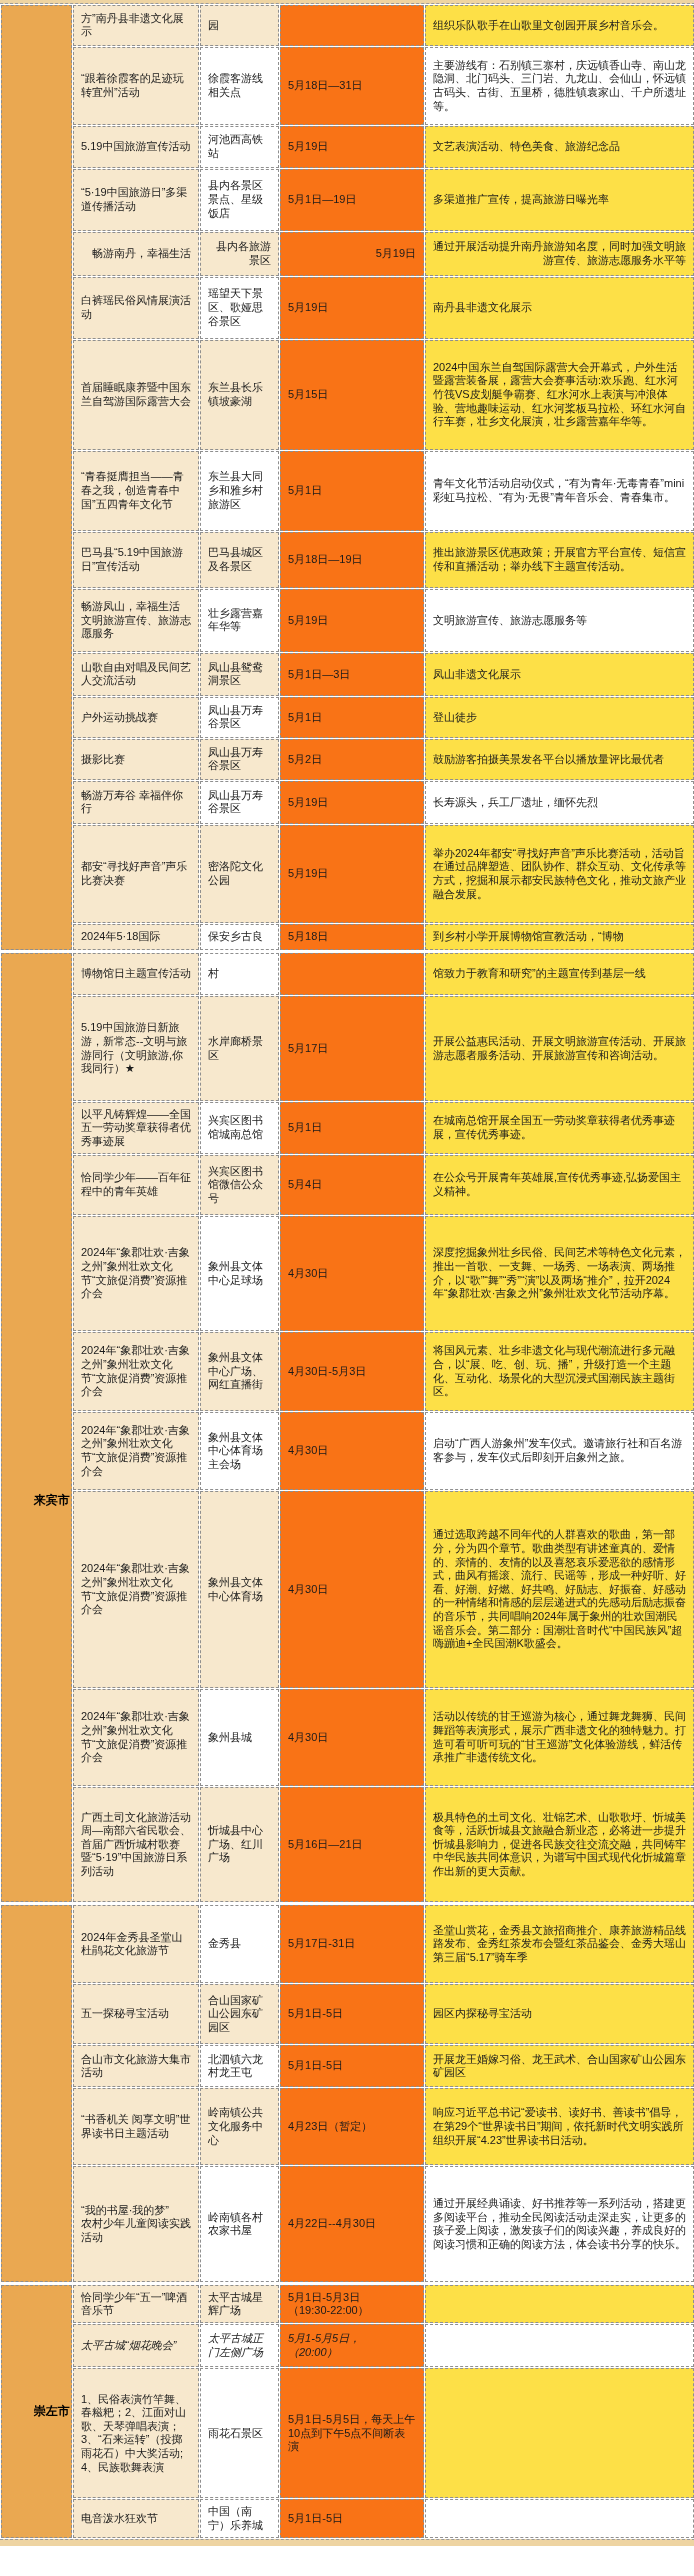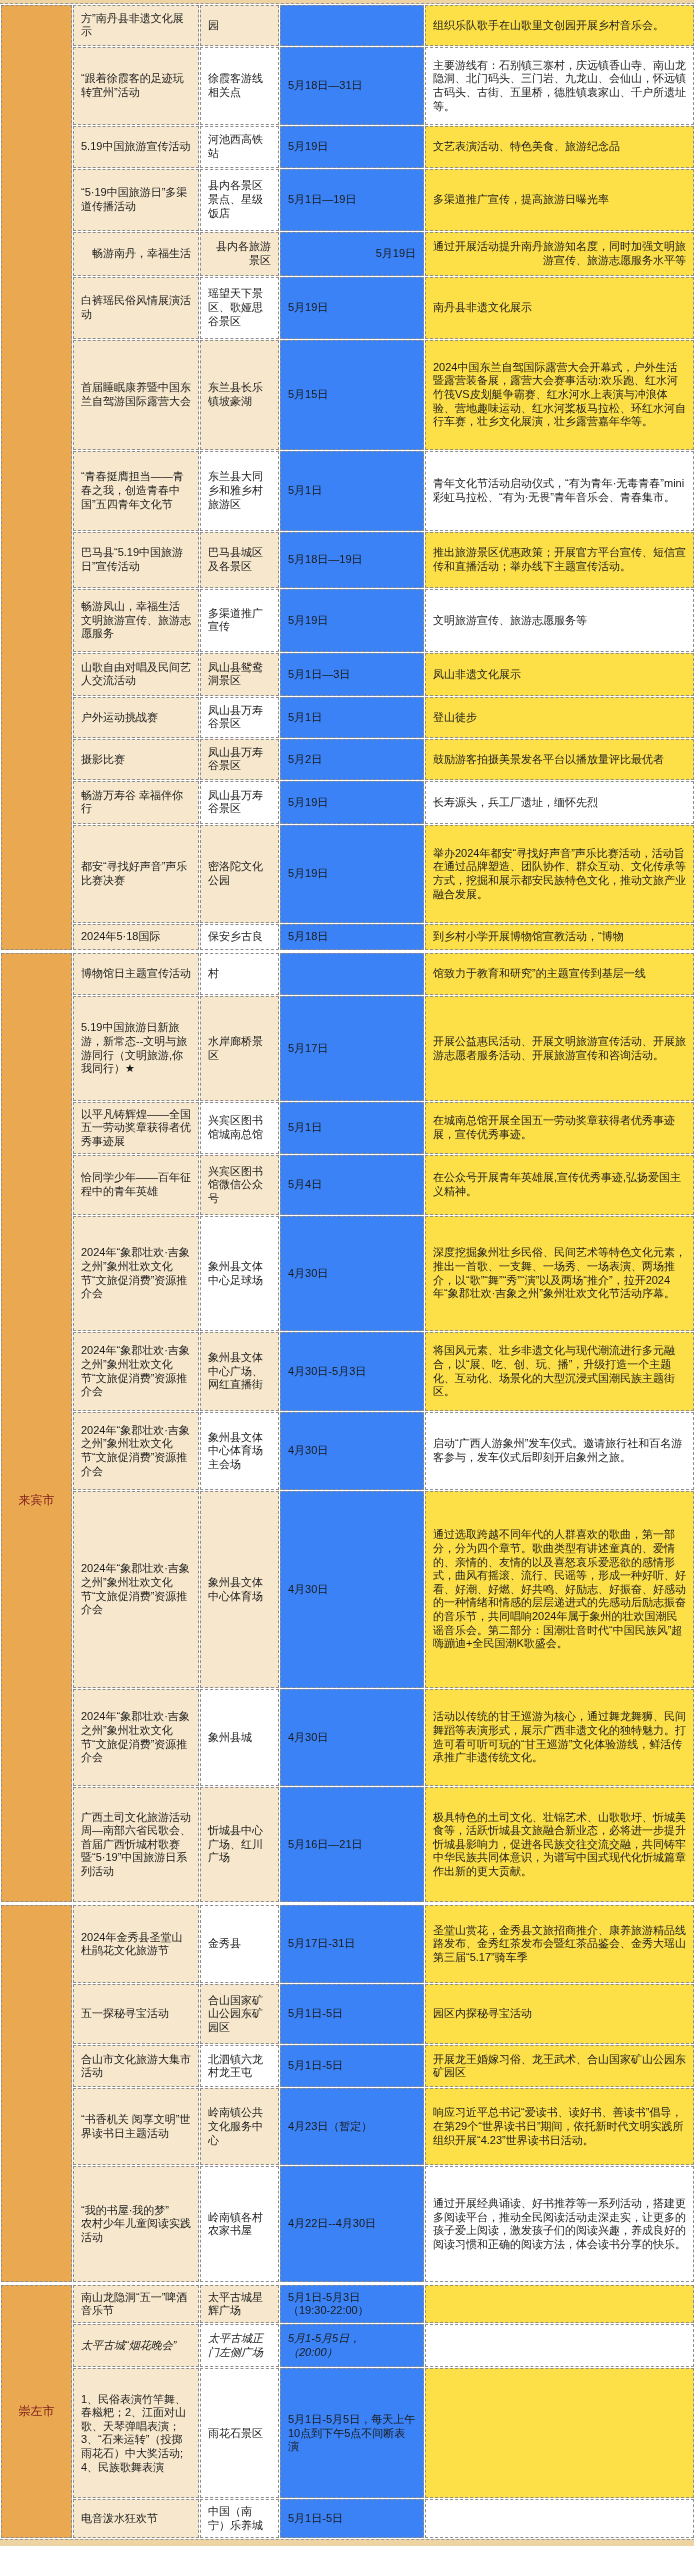--- a/index.html
+++ b/index.html
@@ -4,24 +4,24 @@
 <style>
   html,body{margin:0;padding:0;background:#ffffff;}
   body{width:695px;font-family:"Liberation Sans","DejaVu Sans",sans-serif;}
   .edge-strip{width:695px;background:#eed4a2;}
   .edge-top{height:2.9px;border-bottom:0.6px dashed #9a9a9a;}
   .edge-bottom{height:5.2px;border-top:0.6px dashed #9a9a9a;}
   table.sched{width:695px;border-collapse:separate;border-spacing:1.7px;table-layout:fixed;background:#ffffff;}
   td.cell{box-sizing:border-box;border:0.6px dashed #8f8f8f;vertical-align:middle;
           padding:3.5px 7px;font-size:11px;line-height:1.24;color:#1b1b1b;font-weight:500;
           word-break:break-all;white-space:pre-line;}
-  td.city{box-sizing:border-box;border:0.6px dashed #8f8f8f;background:#EAA851;text-align:center;
-          vertical-align:middle;font-weight:400;font-size:12px;color:#7f1d1d;padding:2.3px 1.2px;}
+  td.city{box-sizing:border-box;border:0.6px dashed #8f8f8f;background:#EAA851;text-align:right;
+          vertical-align:middle;font-weight:700;font-size:12px;color:#000000;padding:2.3px 1.2px;}
   .cream{background:#F7E8CD;}
-  .datebg{background:#3b82f6;}
+  .datebg{background:#f97316;}
   .cream2{background:#fde047;}
   .white{background:#ffffff;}
   tr.spacer td{border:none;padding:0;height:1.2px;background:transparent;}
 </style>
 </head>
 <body>
 
 <div class="edge-strip edge-top"></div>
 
 <table class="sched">
@@ -83,21 +83,21 @@
         <td class="cell white">青年文化节活动启动仪式，“有为青年·无毒青春”mini彩虹马拉松、“有为·无畏”青年音乐会、青春集市。</td>
       </tr>
       <tr style="height: 56px;">
         <td class="cell cream">巴马县“5.19中国旅游日”宣传活动</td>
         <td class="cell cream">巴马县城区及各景区</td>
         <td class="cell datebg">5月18日—19日</td>
         <td class="cell cream2">推出旅游景区优惠政策；开展官方平台宣传、短信宣传和直播活动；举办线下主题宣传活动。</td>
       </tr>
       <tr style="height: 63px;">
         <td class="cell cream">畅游凤山，幸福生活 文明旅游宣传、旅游志愿服务</td>
-        <td class="cell white">多渠道推广宣传</td>
+        <td class="cell white">壮乡露营嘉年华等</td>
         <td class="cell datebg">5月19日</td>
         <td class="cell white">文明旅游宣传、旅游志愿服务等</td>
       </tr>
       <tr style="height: 43px;">
         <td class="cell cream">山歌自由对唱及民间艺人交流活动</td>
         <td class="cell cream">凤山县鸳鸯洞景区</td>
         <td class="cell datebg">5月1日—3日</td>
         <td class="cell cream2">凤山非遗文化展示</td>
       </tr>
       <tr style="height: 41px;">
@@ -227,21 +227,21 @@
 农村少年儿童阅读实践活动</td>
         <td class="cell white">岭南镇各村农家书屋</td>
         <td class="cell datebg">4月22日--4月30日</td>
         <td class="cell white">通过开展经典诵读、好书推荐等一系列活动，搭建更多阅读平台，推动全民阅读活动走深走实，让更多的孩子爱上阅读，激发孩子们的阅读兴趣，养成良好的阅读习惯和正确的阅读方法，体会读书分享的快乐。</td>
       </tr>
       <tr class="spacer">
         <td colspan="5"></td>
       </tr>
       <tr style="height: 38px;">
         <td class="city" rowspan="4"><span>崇左市</span></td>
-        <td class="cell cream">南山龙隐洞“五一”啤酒音乐节</td>
+        <td class="cell cream">恰同学少年“五一”啤酒音乐节</td>
         <td class="cell cream">太平古城星辉广场</td>
         <td class="cell datebg">5月1日-5月3日
 （19:30-22:00）</td>
         <td class="cell cream2"></td>
       </tr>
       <tr style="height: 43px; font-style: italic;">
         <td class="cell cream">太平古城“烟花晚会”</td>
         <td class="cell white">太平古城正门左侧广场</td>
         <td class="cell datebg">5月1-5月5日，
 （20:00）</td>

